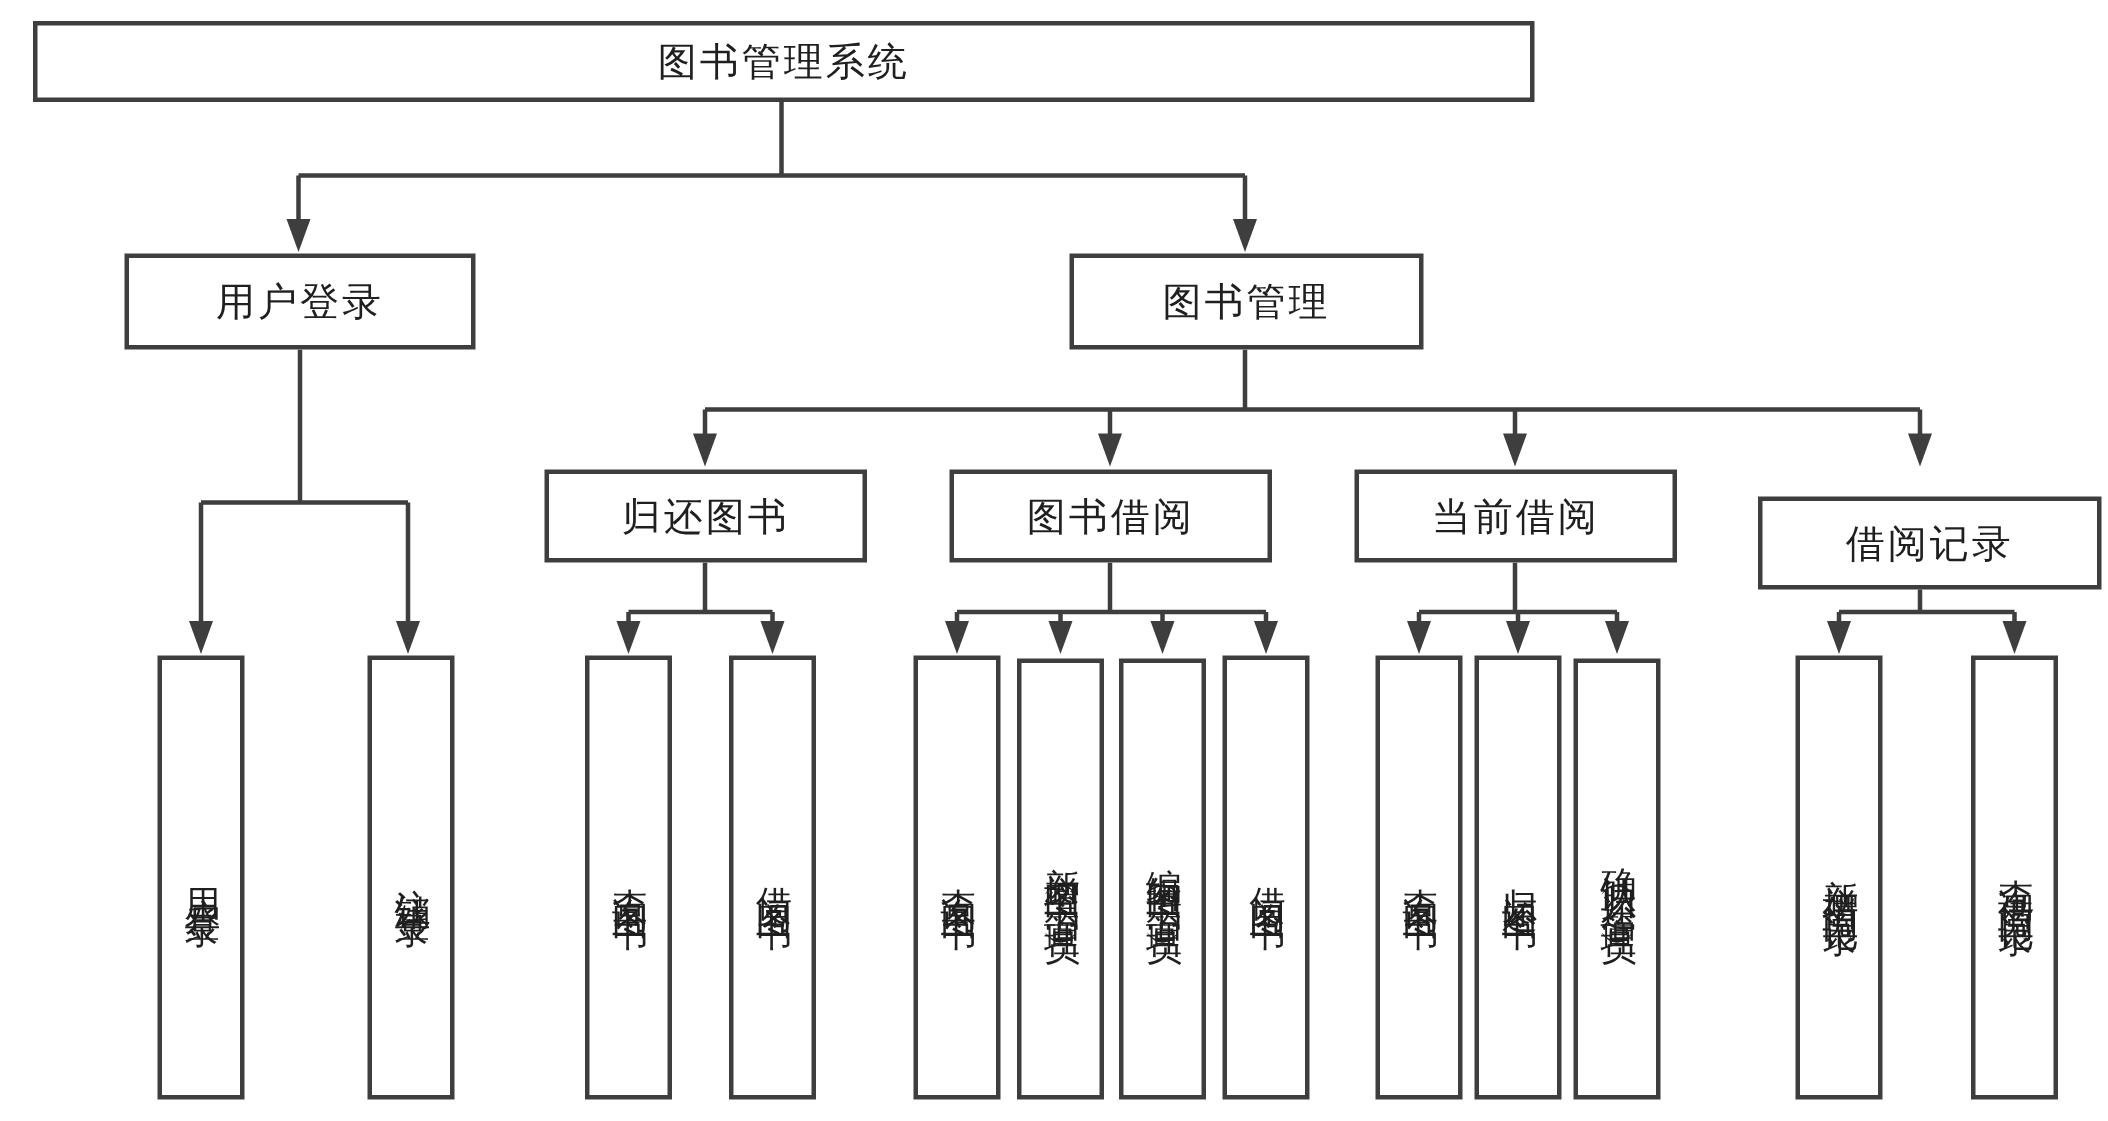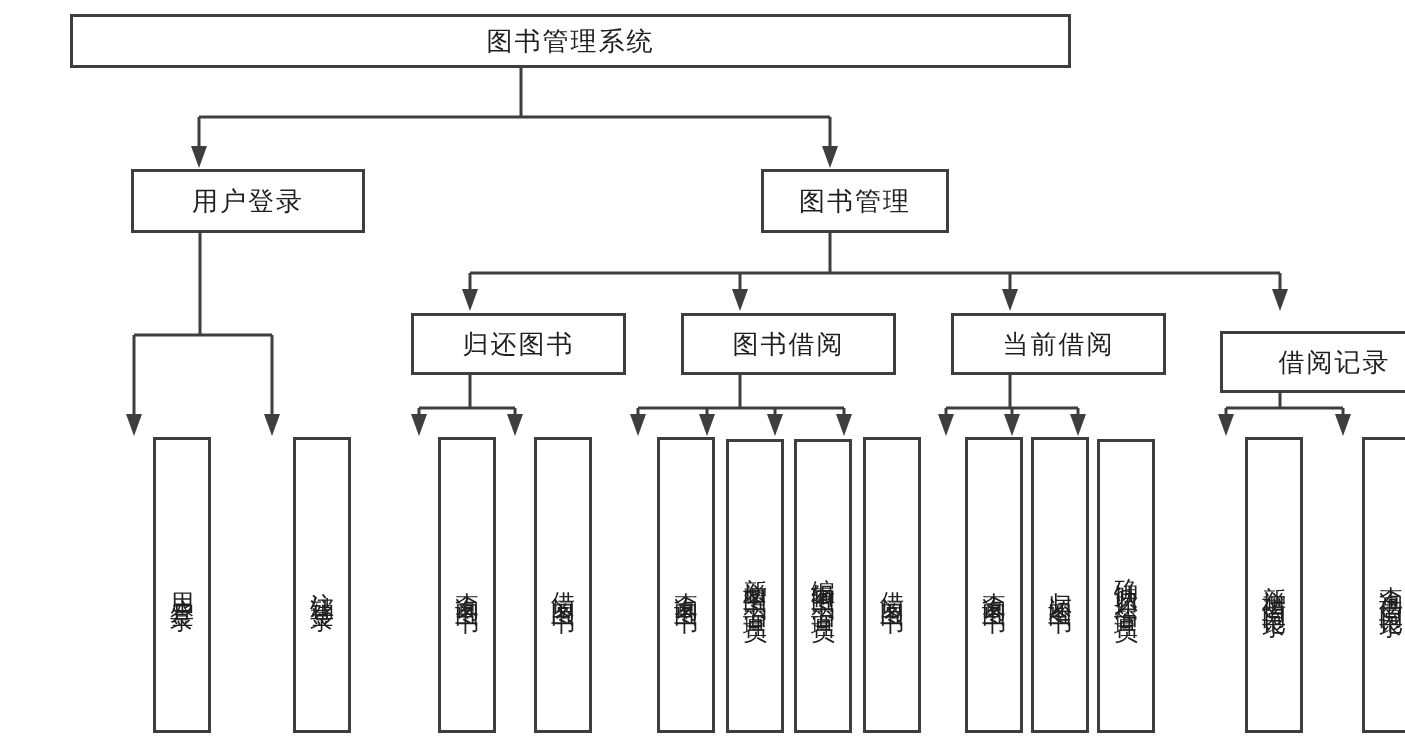--- a/index.html
+++ b/index.html
@@ -4,21 +4,21 @@
 <style>
   html,body { margin:0; padding:0; background:#ffffff; }
   .stage {
     position:relative; width:1405px; height:747px; background:#ffffff;
     font-family:"Liberation Sans", sans-serif; overflow:hidden;
   }
   svg.connectors { position:absolute; left:0; top:0; z-index:1; }
   .box {
     position:absolute; background:#ffffff; border:3px solid #3e3e3e;
     display:flex; align-items:center; justify-content:center;
-    box-sizing:border-box; z-index:2;margin-left:48px;
+    box-sizing:border-box; z-index:2;
   }
   .box.h .lbl {
     font-size:26px; color:#1f1f1f; letter-spacing:2px; white-space:nowrap;
   }
   .box.v .lbl {
     writing-mode:vertical-rl; text-orientation:mixed;
     font-size:24px; color:#1f1f1f; letter-spacing:6px; line-height:1;
   }
   .watermark {
     position:absolute; right:14px; bottom:6px; z-index:6;
@@ -70,21 +70,21 @@
     </g>
   </svg>
 
   <div class="box h" style="left:22px; top:14px; width:1001px; height:54px;">
     <span class="lbl">图书管理系统</span>
   </div>
 
   <div class="box h" style="left:83px; top:169px; width:234px; height:64px;">
     <span class="lbl">用户登录</span>
   </div>
-  <div class="box h" style="left:713px; top:169px; width:188px; height:64px;">
+  <div class="box h" style="left:713px; top:169px; width:236px; height:64px;">
     <span class="lbl">图书管理</span>
   </div>
 
   <div class="box h" style="left:363px; top:313px; width:215px; height:62px;">
     <span class="lbl">归还图书</span>
   </div>
   <div class="box h" style="left:903px; top:313px; width:215px; height:62px;">
     <span class="lbl">当前借阅</span>
   </div>
   <div class="box h" style="left:633px; top:313px; width:215px; height:62px;">

